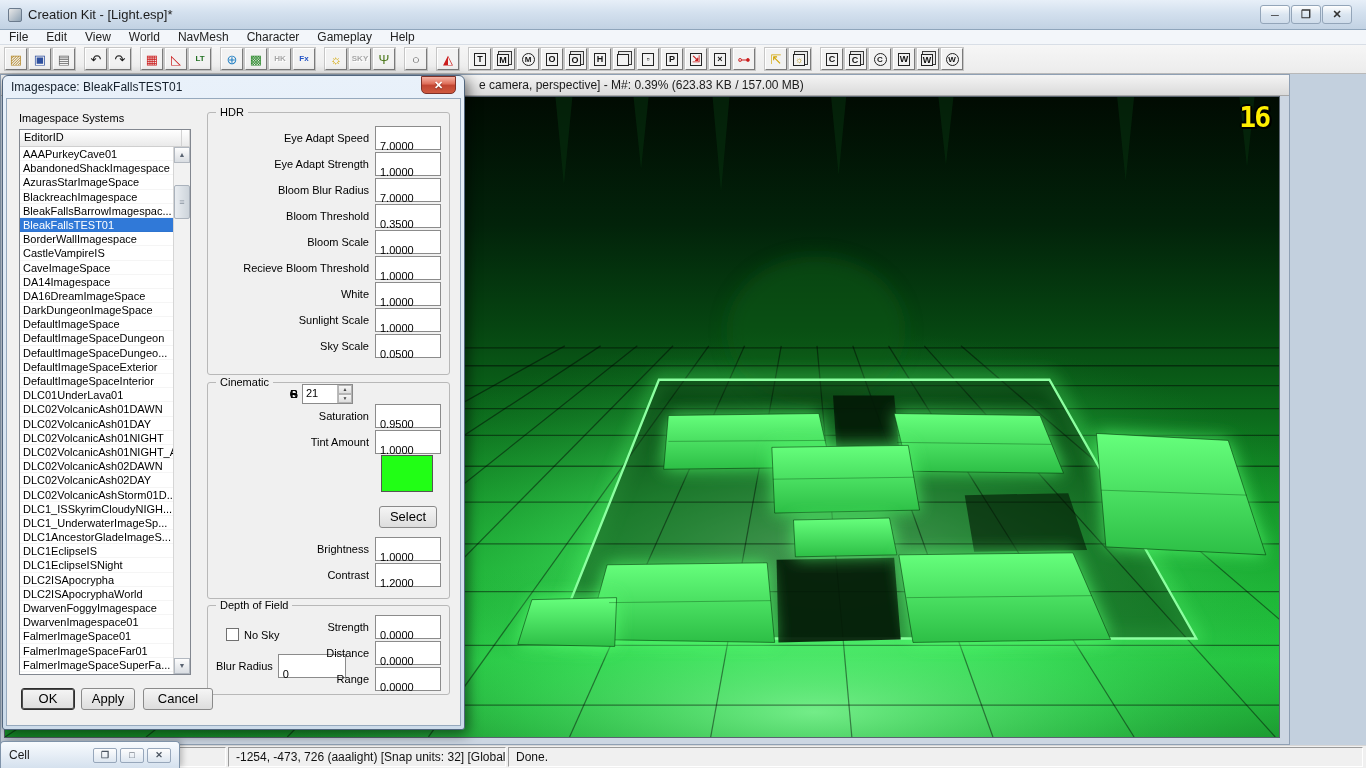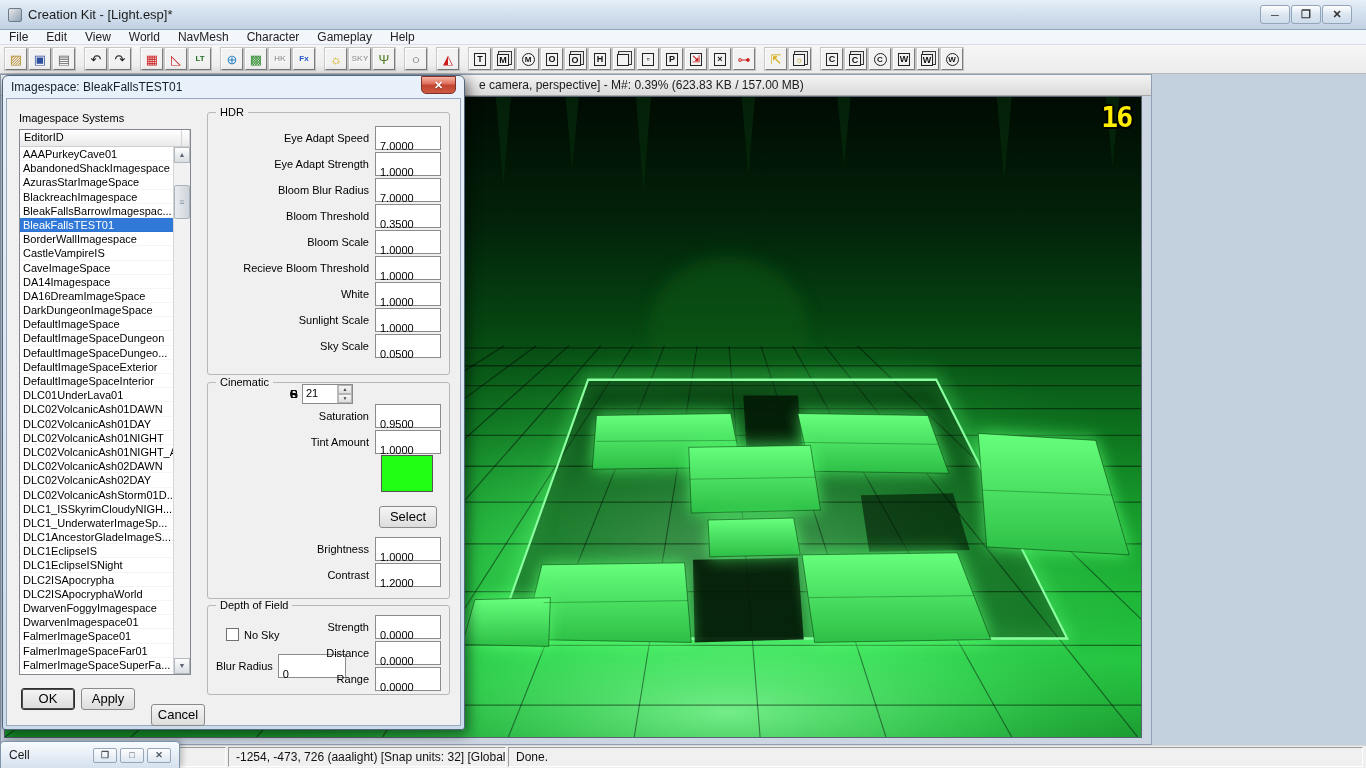--- a/index.html
+++ b/index.html
@@ -45,21 +45,21 @@
   .tod { display:flex; align-items:center; margin-left:42px; }
   .tod-label { font-size:14px; font-weight:bold; color:#111; margin-right:14px; }
   .tod-slider { width:96px; height:18px; position:relative; margin-right:12px; }
   .tod-track { position:absolute; left:0; right:0; top:8px; height:2px; background:#8c8c8c; border-bottom:1px solid #fff; }
   .tod-thumb { position:absolute; left:34px; top:0; width:11px; height:18px;
     background:linear-gradient(#f8f8f8,#d5d5d5); border:1px solid #707070; border-radius:2px; }
   .tod-value { width:92px; height:19px; background:#fff; border:1px solid #7a7a7a;
     font-size:13px; padding:0 6px; line-height:17px; color:#000; }
 
   
-  .render-frame { position:absolute; left:0; top:74px; width:1152px; bottom:23px;
+  .render-frame { position:absolute; left:0; top:74px; width:1290px; bottom:23px;
     background:#ccd6e2; border:1px solid #8fa0b4; }
   .render-titlebar { position:absolute; left:0; top:0; right:0; height:21px;
     background:linear-gradient(#f4f4f4,#dadada); border-bottom:1px solid #a8a8a8;
     font-size:12px; color:#1a1a1a; line-height:20px; padding-left:478px;
     white-space:nowrap; overflow:hidden; }
   .viewport { position:absolute; left:3px; top:21px; right:9px; bottom:6px;
     background:#020d03; overflow:hidden; border:1px solid #5a6470; }
   .viewport svg { position:absolute; inset:0; width:100%; height:100%; }
   .fps { position:absolute; top:4px; right:10px; font-family:"DejaVu Sans Mono", monospace;
     font-size:28px; font-weight:bold; color:#ffee00;
@@ -131,21 +131,21 @@
   .cb-box { width:13px; height:13px; background:#fff; border:1px solid #707070; margin-right:5px; }
   .dof-blur { position:absolute; left:8px; top:48px; display:flex; align-items:center; }
   .dof-blur .flabel { margin-right:5px; }
   .dof-blur .tbox { width:68px; }
   .dof-rows { position:absolute; right:0; left:0; top:8px; }
 
   .dlg-buttons { position:absolute; left:0; top:589px; height:24px; }
   .dlg-buttons .btn { position:absolute; height:22px; line-height:20px; }
   .btn-ok { left:14px; width:54px; box-shadow:inset 0 0 0 1px #4d4d4d; border-color:#2f2f2f; }
   .btn-apply { left:74px; width:54px; }
-  .btn-cancel { left:144px; width:54px;margin-top:16px; }
+  .btn-cancel { left:136px; width:70px; }
 
   
   .statusbar { position:absolute; left:0; bottom:0; width:1366px; height:23px; background:#f0f0f0;
     border-top:1px solid #d6d6d6; display:flex; align-items:stretch; padding:1px; font-size:12px; color:#111; }
   .sb-panel { border:1px solid; border-color:#9b9b9b #ffffff #ffffff #9b9b9b; margin-right:2px;
     padding:1px 7px; line-height:17px; white-space:nowrap; overflow:hidden; }
   .sb-a { width:225px; } .sb-b { width:278px; } .sb-c { flex:1; }
 
   .cell-win { position:absolute; left:0; bottom:0; width:180px; height:27px; z-index:60;
     background:linear-gradient(#f8fbfe,#d5e1ee); border:1px solid #7f93a9; border-bottom:none;

